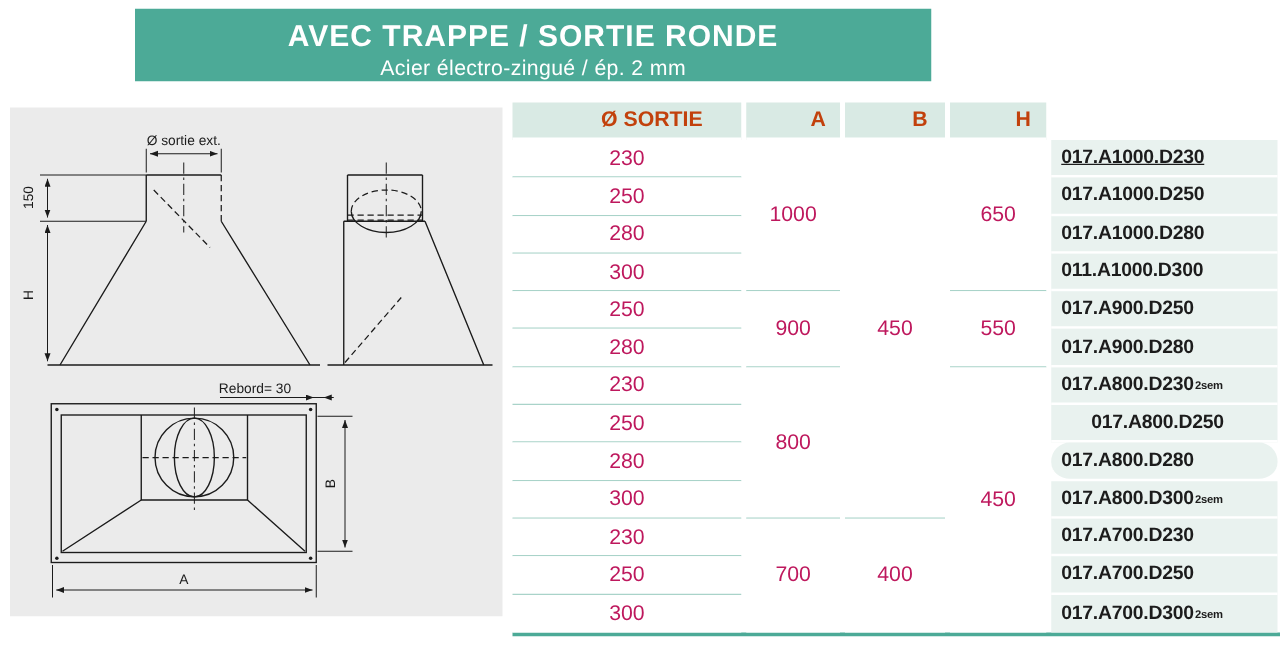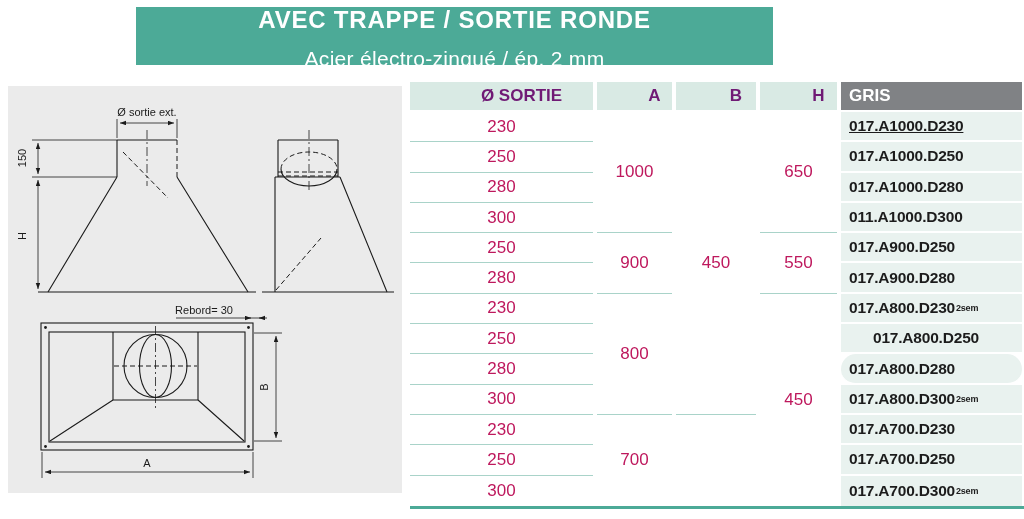--- a/index.html
+++ b/index.html
@@ -1,39 +1,39 @@
 <!DOCTYPE html>
 <html><head>
 <meta charset="utf-8">
 <style>
   html,body{margin:0;padding:0;background:#ffffff;font-family:"Liberation Sans",sans-serif;}
   #stage{position:relative;width:1024px;height:519px;background:#fff;overflow:hidden;}
 
   
-  .banner{position:absolute;left:136px;top:7px;width:637px;height:58px;background:#4caa97;
-          display:flex;flex-direction:column;align-items:center;justify-content:space-between;color:#fff;}
+  .banner{position:absolute;left:108px;top:7px;width:637px;height:58px;background:#4caa97;
+          display:flex;flex-direction:column;align-items:center;justify-content:flex-end;color:#fff;}
   .banner .title{font-size:24px;font-weight:bold;letter-spacing:.8px;line-height:1.1;}
-  .banner .subtitle{font-size:21px;font-weight:400;letter-spacing:.3px;margin-top:14px;}
+  .banner .subtitle{font-size:17px;font-weight:400;letter-spacing:.3px;margin-top:2px;}
 
   
   .panel{position:absolute;left:8px;top:86px;width:394px;height:407px;background:#ebebeb;}
   .panel svg{display:block;}
   .dline{stroke:#1b1b1b;stroke-width:1.1;fill:none;}
   .thin{stroke:#1b1b1b;stroke-width:0.8;fill:none;}
   .dash{stroke:#1b1b1b;stroke-width:1;fill:none;stroke-dasharray:5,3;}
   .dashdot{stroke:#1b1b1b;stroke-width:0.8;fill:none;stroke-dasharray:9,3,2,3;}
   .dtext{font-family:"Liberation Sans",sans-serif;font-size:11px;fill:#1b1b1b;}
 
   
   .spec{position:absolute;left:410px;top:82px;width:614px;display:grid;
         grid-template-columns:183px 75px 80px 77px 181px;
         grid-template-rows:30px repeat(13,30.3px);
         column-gap:4px;border-bottom:3px solid #4caa97;}
   .hdr{background:#d9eae4;display:flex;align-items:center;justify-content:center;
-       font-size:17px;font-weight:bold;color:#701a75;border-bottom:2px solid #fff;padding-left:40px;}
+       font-size:17px;font-weight:bold;color:#c2410c;border-bottom:2px solid #fff;padding-left:40px;}
   .hdr-gris{background:#808285;color:#ffffff;justify-content:flex-start;padding-left:8px;}
   .c{display:flex;align-items:center;justify-content:center;font-size:17px;color:#be185d;background:#fff;}
   .sep{border-bottom:1px solid #a9d3c9;}
   .refcell{background:#e9f2ef;display:flex;align-items:center;padding-left:8px;
            font-size:15.5px;font-weight:bold;color:#1c1c1c;border-bottom:2px solid #fff;letter-spacing:-0.2px;}
   .refcell.last{border-bottom:none;}
   .sup{font-size:9px;font-weight:bold;vertical-align:super;line-height:0;margin-left:1px;}
 </style>
 </head>
 <body>
@@ -118,21 +118,20 @@
       </g>
     </svg>
   </div>
 
   <div class="spec">
 
     <div class="hdr" style="grid-column:1;grid-row:1;">Ø SORTIE</div>
     <div class="hdr" style="grid-column:2;grid-row:1;">A</div>
     <div class="hdr" style="grid-column:3;grid-row:1;">B</div>
     <div class="hdr" style="grid-column:4;grid-row:1;">H</div>
-    <div class="hdr hdr-gris" style="grid-column:5;grid-row:1;">GRIS</div>
 
     <div class="c sep" style="grid-column:1;grid-row:2;">230</div>
     <div class="c sep" style="grid-column:1;grid-row:3;">250</div>
     <div class="c sep" style="grid-column:1;grid-row:4;">280</div>
     <div class="c sep" style="grid-column:1;grid-row:5;">300</div>
     <div class="c sep" style="grid-column:1;grid-row:6;">250</div>
     <div class="c sep" style="grid-column:1;grid-row:7;">280</div>
     <div class="c sep" style="grid-column:1;grid-row:8;">230</div>
     <div class="c sep" style="grid-column:1;grid-row:9;">250</div>
     <div class="c sep" style="grid-column:1;grid-row:10;">280</div>
@@ -140,20 +139,21 @@
     <div class="c sep" style="grid-column:1;grid-row:12;">230</div>
     <div class="c sep" style="grid-column:1;grid-row:13;">250</div>
     <div class="c" style="grid-column:1;grid-row:14;">300</div>
 
     <div class="c sep" style="grid-column:2;grid-row:2 / span 4;">1000</div>
     <div class="c sep" style="grid-column:2;grid-row:6 / span 2;">900</div>
     <div class="c sep" style="grid-column:2;grid-row:8 / span 4;">800</div>
     <div class="c" style="grid-column:2;grid-row:12 / span 3;">700</div>
 
     <div class="c sep" style="grid-column:3;grid-row:2 / span 10;">450</div>
+    <div class="c" style="grid-column:3;grid-row:12 / span 3;">400</div>
 
     <div class="c sep" style="grid-column:4;grid-row:2 / span 4;">650</div>
     <div class="c sep" style="grid-column:4;grid-row:6 / span 2;">550</div>
     <div class="c" style="grid-column:4;grid-row:8 / span 7;">450</div>
 
     <div class="refcell" style="grid-column:5;grid-row:2;text-decoration:underline;">
         <span>017.A1000.D230</span>
         <sup class="sup"></sup>
       </div>
     <div class="refcell" style="grid-column:5;grid-row:3;">

